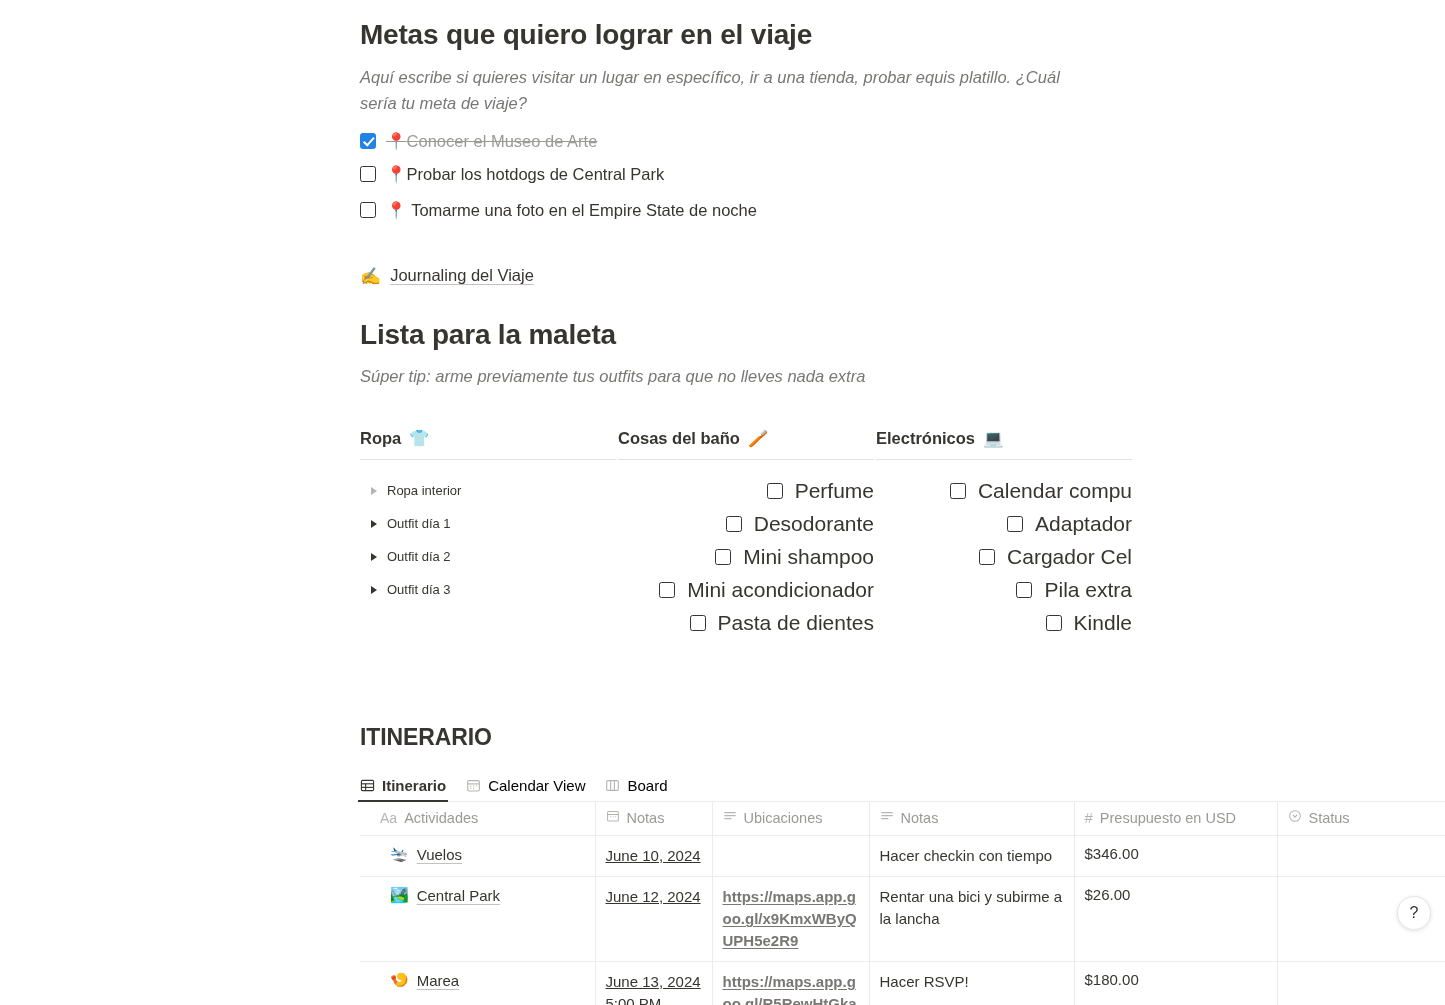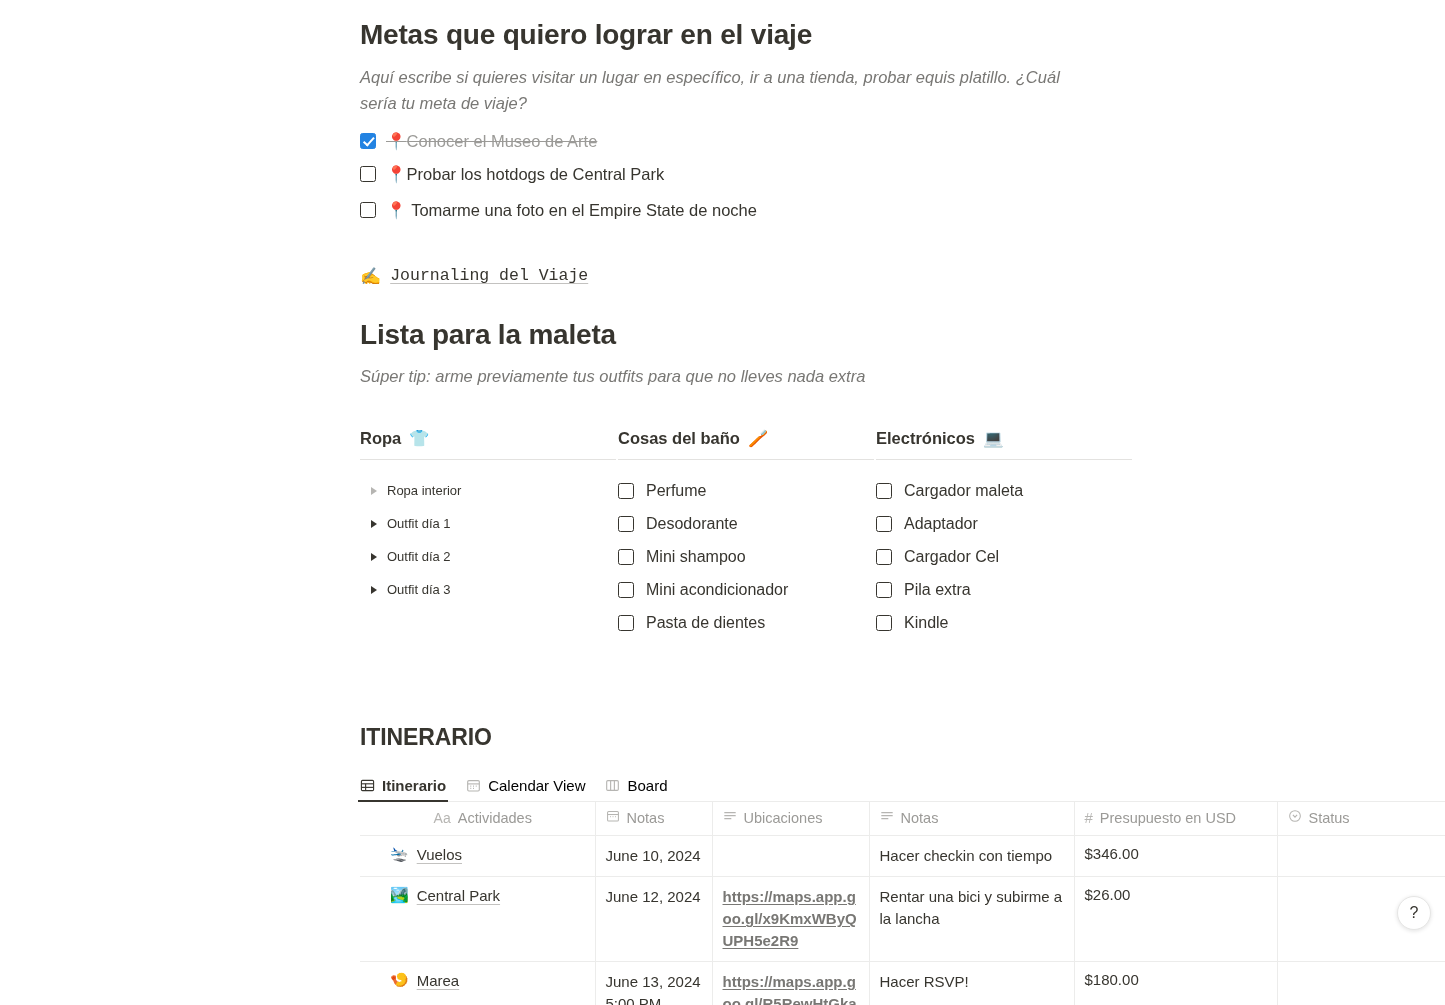--- a/index.html
+++ b/index.html
@@ -89,21 +89,20 @@
     gap: 9px;
     font-size: 16.5px;
     margin-top: 34px;
     cursor: pointer;
   }
   .page-link .label {
     text-decoration: underline;
     text-underline-offset: 3px;
     text-decoration-color: rgba(55,53,47,0.3);
     color: #37352f;
-    font-family: Liberation Mono, monospace;
   }
 
   
   .columns {
     display: flex;
     margin-top: 40px;
     width: 1085px;
   }
   .col { width: 256px; margin-right: 2px; }
   .col:nth-child(2) { width: 256px; }
@@ -132,22 +131,23 @@
     border-bottom: 4.5px solid transparent;
     margin-left: 11px;
     flex: 0 0 auto;
   }
   .tri.muted { border-left-color: #b6b5b2; }
 
   .check-item {
     display: flex;
     align-items: center;
     gap: 12px;
-    font-size: 16px;
+    font-size: 21px;
     height: 33px;
+    justify-content: flex-end;
   }
   .check-item .cbox { margin-top: 0; }
 
   
   .itin-wrap { margin-top: 85px; }
   h2.db-title {
     font-size: 23px;
     font-weight: 700;
     margin: 0;
     color: #37352f;
@@ -223,21 +223,21 @@
     color: #787774;
     text-decoration: underline;
     text-underline-offset: 2px;
     word-break: break-all;
     line-height: 22px;
     display: block;
     font-weight: bold;
   }
   td.money { text-align: right; padding-right: 12px; }
   td.notes { line-height: 22px; }
-  td.date { line-height: 22px; }
+  td.date { line-height: 22px; text-decoration: underline; }
 
   
   .help-btn {
     position: absolute;
     right: 14px;
     bottom: 14px;
     width: 34px; height: 34px;
     border-radius: 50%;
     background: #fff;
     border: 1px solid #e6e6e5;
@@ -347,21 +347,21 @@
       </div>
 
       <div class="col">
         <div class="col-head">
           <span>Electrónicos</span>
           <span class="emoji">💻</span>
         </div>
         <div class="col-body">
           <div class="check-item">
             <span class="cbox"></span>
-            <span>Cargador maleta</span>
+            <span>Calendar compu</span>
           </div>
           <div class="check-item">
             <span class="cbox"></span>
             <span>Adaptador</span>
           </div>
           <div class="check-item">
             <span class="cbox"></span>
             <span>Cargador Cel</span>
           </div>
           <div class="check-item">
@@ -428,21 +428,21 @@
           <col style="width:235px">
           <col style="width:117px">
           <col style="width:157px">
           <col style="width:205px">
           <col style="width:203px">
           <col style="width:168px">
         </colgroup>
         <thead>
           <tr>
             <th>
-              <span class="hcell" style="padding-left:10px;justify-content:center;">
+              <span class="hcell" style="padding-left:10px;">
                 <span class="icon-gray" style="font-size:14px;">Aa</span>
                 <span>Actividades</span>
               </span>
             </th>
             <th>
               <span class="hcell">
                 <span>
                   <svg width="14" height="14" viewBox="0 0 16 16" fill="none" stroke="#b6b5b2" stroke-width="1.2">
                     <rect x="1.8" y="2.8" width="12.4" height="11" rx="1.3"></rect>
                     <line x1="1.8" y1="6.3" x2="14.2" y2="6.3"></line>

